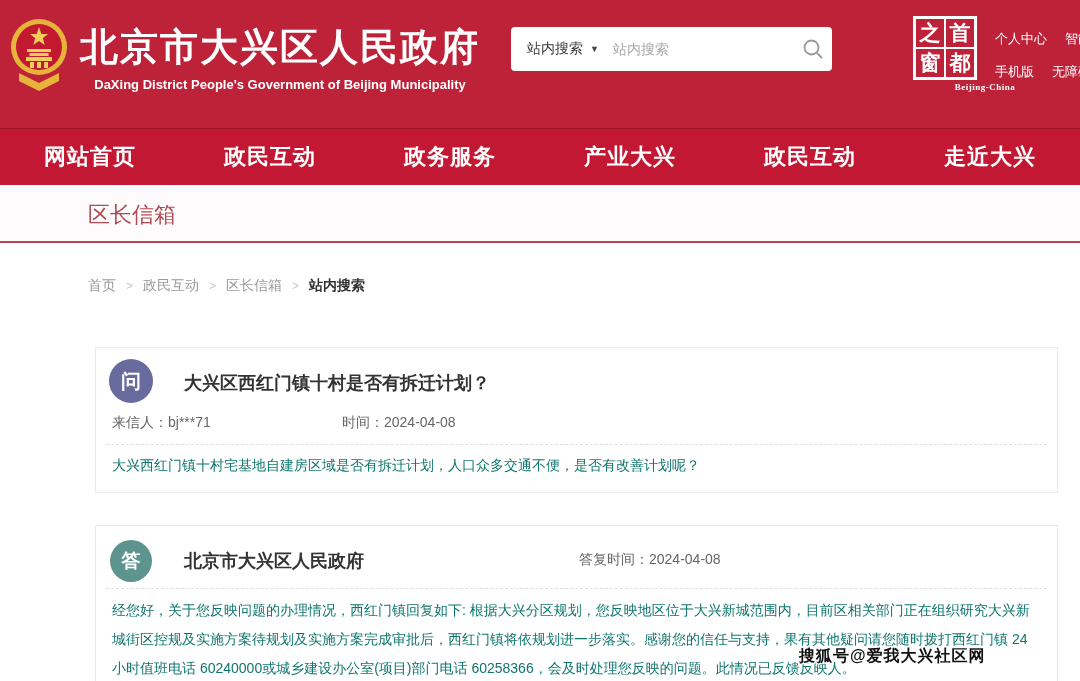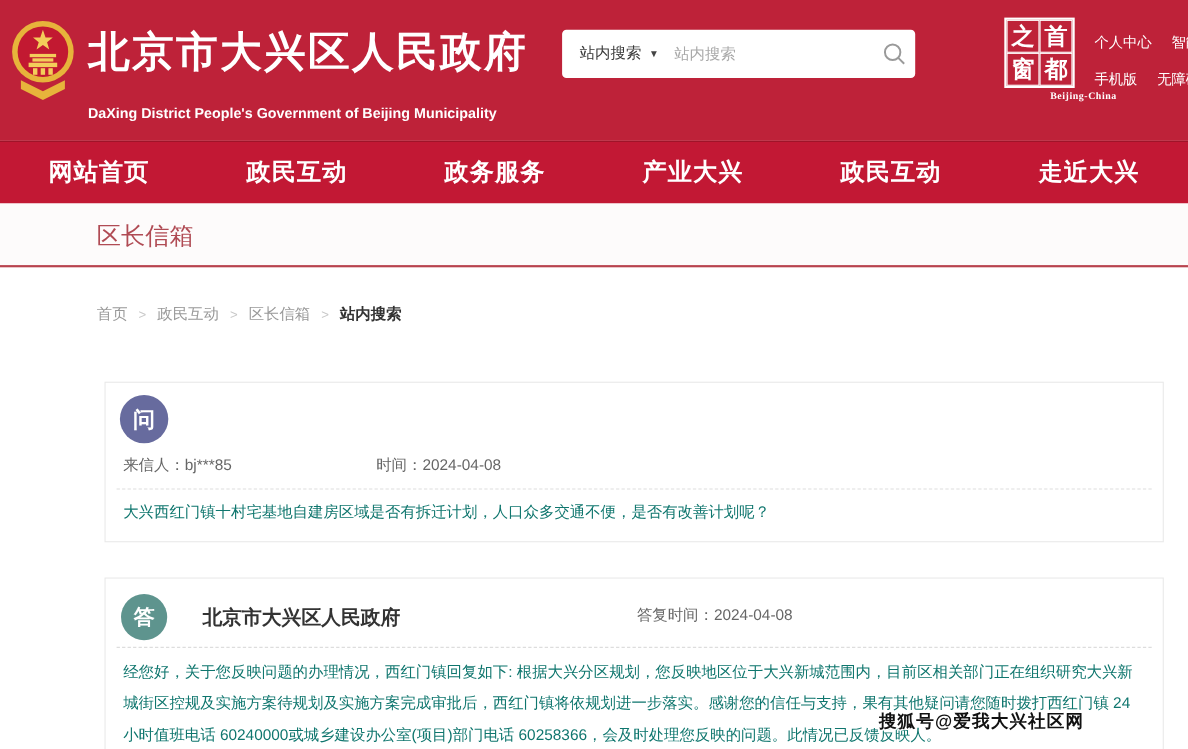--- a/index.html
+++ b/index.html
@@ -8,21 +8,21 @@
     position:relative; overflow:hidden; background:#fff;
     font-family:"Liberation Sans","DejaVu Sans",sans-serif;
     -webkit-font-smoothing:antialiased;
   }
 
   
   .header { position:absolute; left:0; top:0; width:1080px; height:128px; background:#BE2239; }
   .emblem { position:absolute; left:9px; top:13px; width:60px; height:82px; }
   .site-titles { position:absolute; left:80px; top:22px; width:400px; color:#fff; }
   .site-title { font-size:38px; font-weight:bold; letter-spacing:2px; white-space:nowrap; }
-  .site-subtitle { margin-top:22px; font-size:13px; font-weight:bold; text-align:left; white-space:nowrap; }
+  .site-subtitle { margin-top:4px; font-size:13px; font-weight:bold; text-align:center; white-space:nowrap; }
 
   .searchbox { position:absolute; left:511px; top:27px; width:321px; height:44px;
     background:#fff; border-radius:4px; display:flex; align-items:center; }
   .search-scope { display:flex; align-items:center; gap:7px; padding:0 14px 0 16px;
     font-size:14px; color:#3a3a3a; cursor:pointer; white-space:nowrap; }
   .search-caret { font-size:9px; color:#444; }
   .search-input { flex:1; border:none; outline:none; font-size:14px; color:#333;
     font-family:"Liberation Sans","DejaVu Sans",sans-serif; background:transparent; }
   .search-input::placeholder { color:#a9a9a9; }
   .search-btn { width:46px; height:44px; display:flex; align-items:center; justify-content:center;
@@ -162,21 +162,22 @@
   <span class="crumb-sep">&gt;</span>
   <a>政民互动</a>
   <span class="crumb-sep">&gt;</span>
   <a>区长信箱</a>
   <span class="crumb-sep">&gt;</span>
   <span class="crumb-current">站内搜索</span>
 </div>
 
 <div class="card q-card">
   <div class="badge q-badge">问</div>
-  <div class="q-meta-sender">来信人：bj***85</div>
+  <div class="card-title">大兴区西红门镇十村是否有拆迁计划？</div>
+  <div class="q-meta-sender">来信人：bj***71</div>
   <div class="q-meta-time">时间：2024-04-08</div>
   <div class="dash q-dash"></div>
   <div class="card-body q-body">大兴西红门镇十村宅基地自建房区域是否有拆迁计划，人口众多交通不便，是否有改善计划呢？</div>
 </div>
 
 <div class="card a-card">
   <div class="badge a-badge">答</div>
   <div class="card-title">北京市大兴区人民政府</div>
   <div class="a-meta-time">答复时间：2024-04-08</div>
   <div class="dash a-dash"></div>

